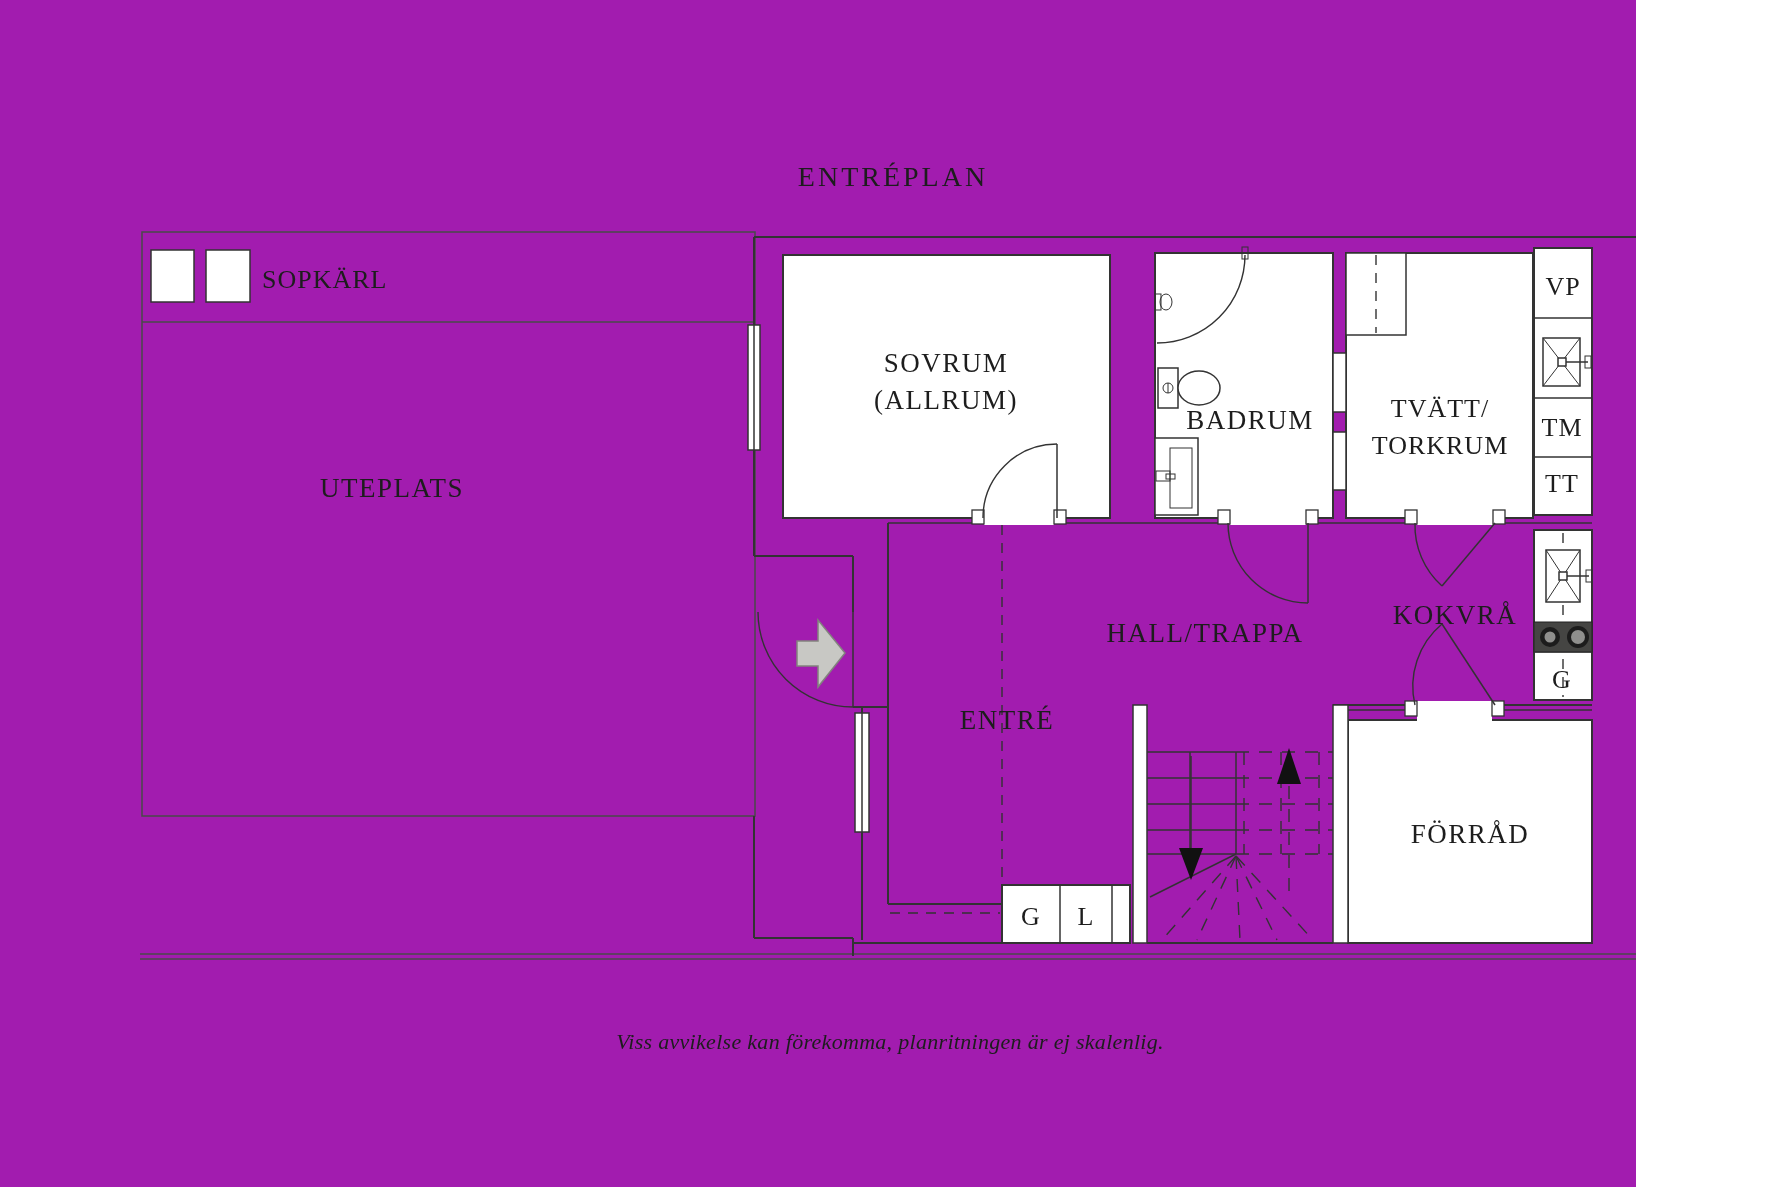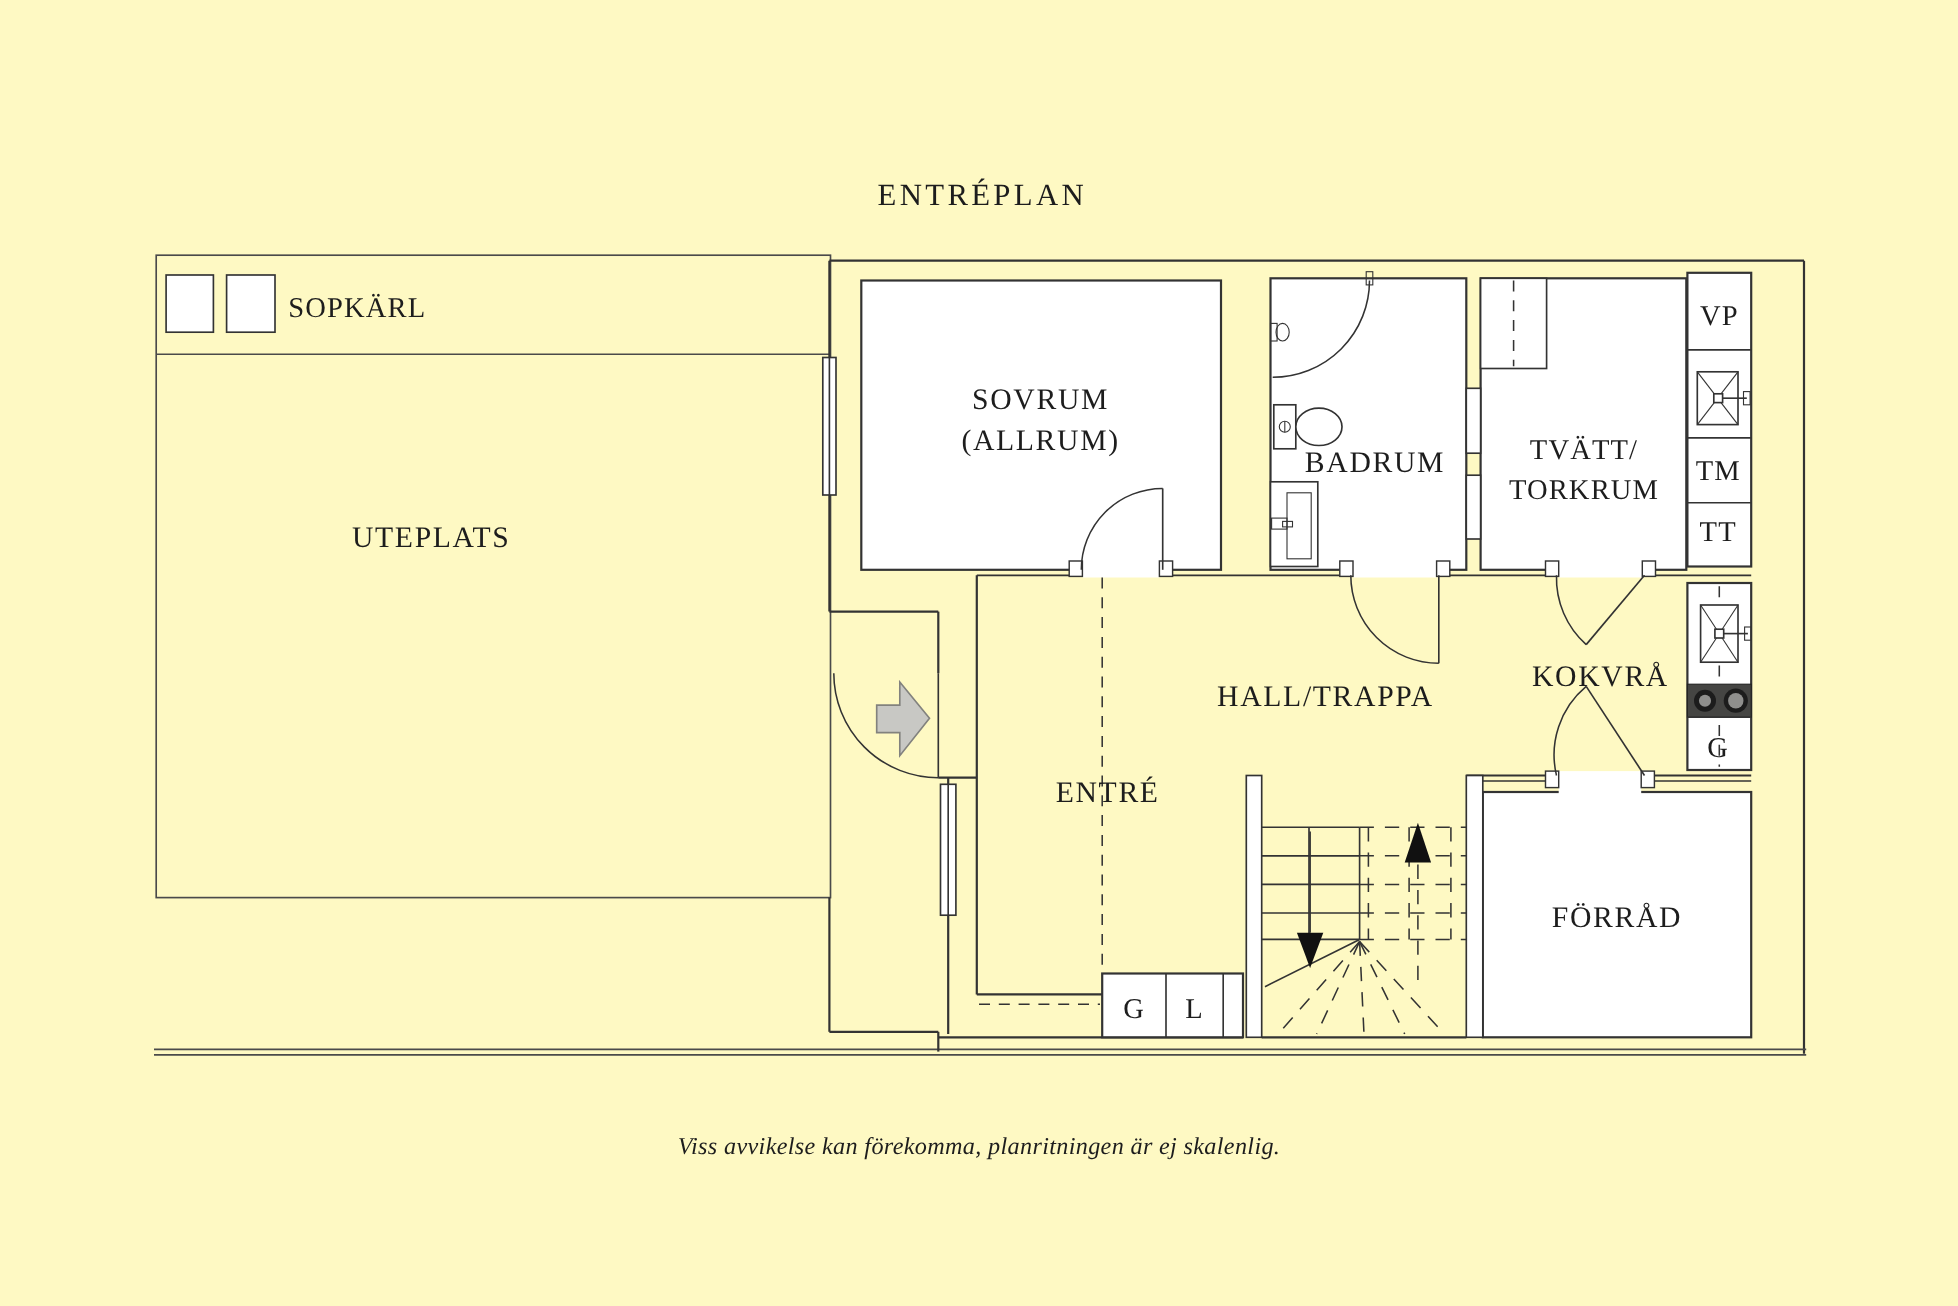--- a/index.html
+++ b/index.html
@@ -1,16 +1,16 @@
 <!DOCTYPE html>
 <html><head>
 <meta charset="utf-8">
 <style>
   html,body{margin:0;padding:0;background:#ffffff;}
-  #stage{position:relative;width:1780px;height:1187px;background:#fef9c3;overflow:hidden;
+  #stage{position:relative;width:1636px;height:1187px;background:#a21caf;overflow:hidden;
          font-family:"Liberation Serif", serif;}
   svg{position:absolute;left:0;top:0;}
   .t       {font-family:"Liberation Serif", serif; fill:#1d1d1d;}
   .title   {font-size:28px; letter-spacing:3px;}
   .room    {font-size:27px; letter-spacing:1.5px;}
   .small   {font-size:26px; letter-spacing:1px;}
   .disc    {font-size:22px; font-style:italic; letter-spacing:0.3px;}
   .w  {stroke:#333333; stroke-width:2;   fill:none;}
   .w1 {stroke:#333333; stroke-width:1.5; fill:none;}
   .wt {stroke:#4a4a4a; stroke-width:1.5; fill:none;}

